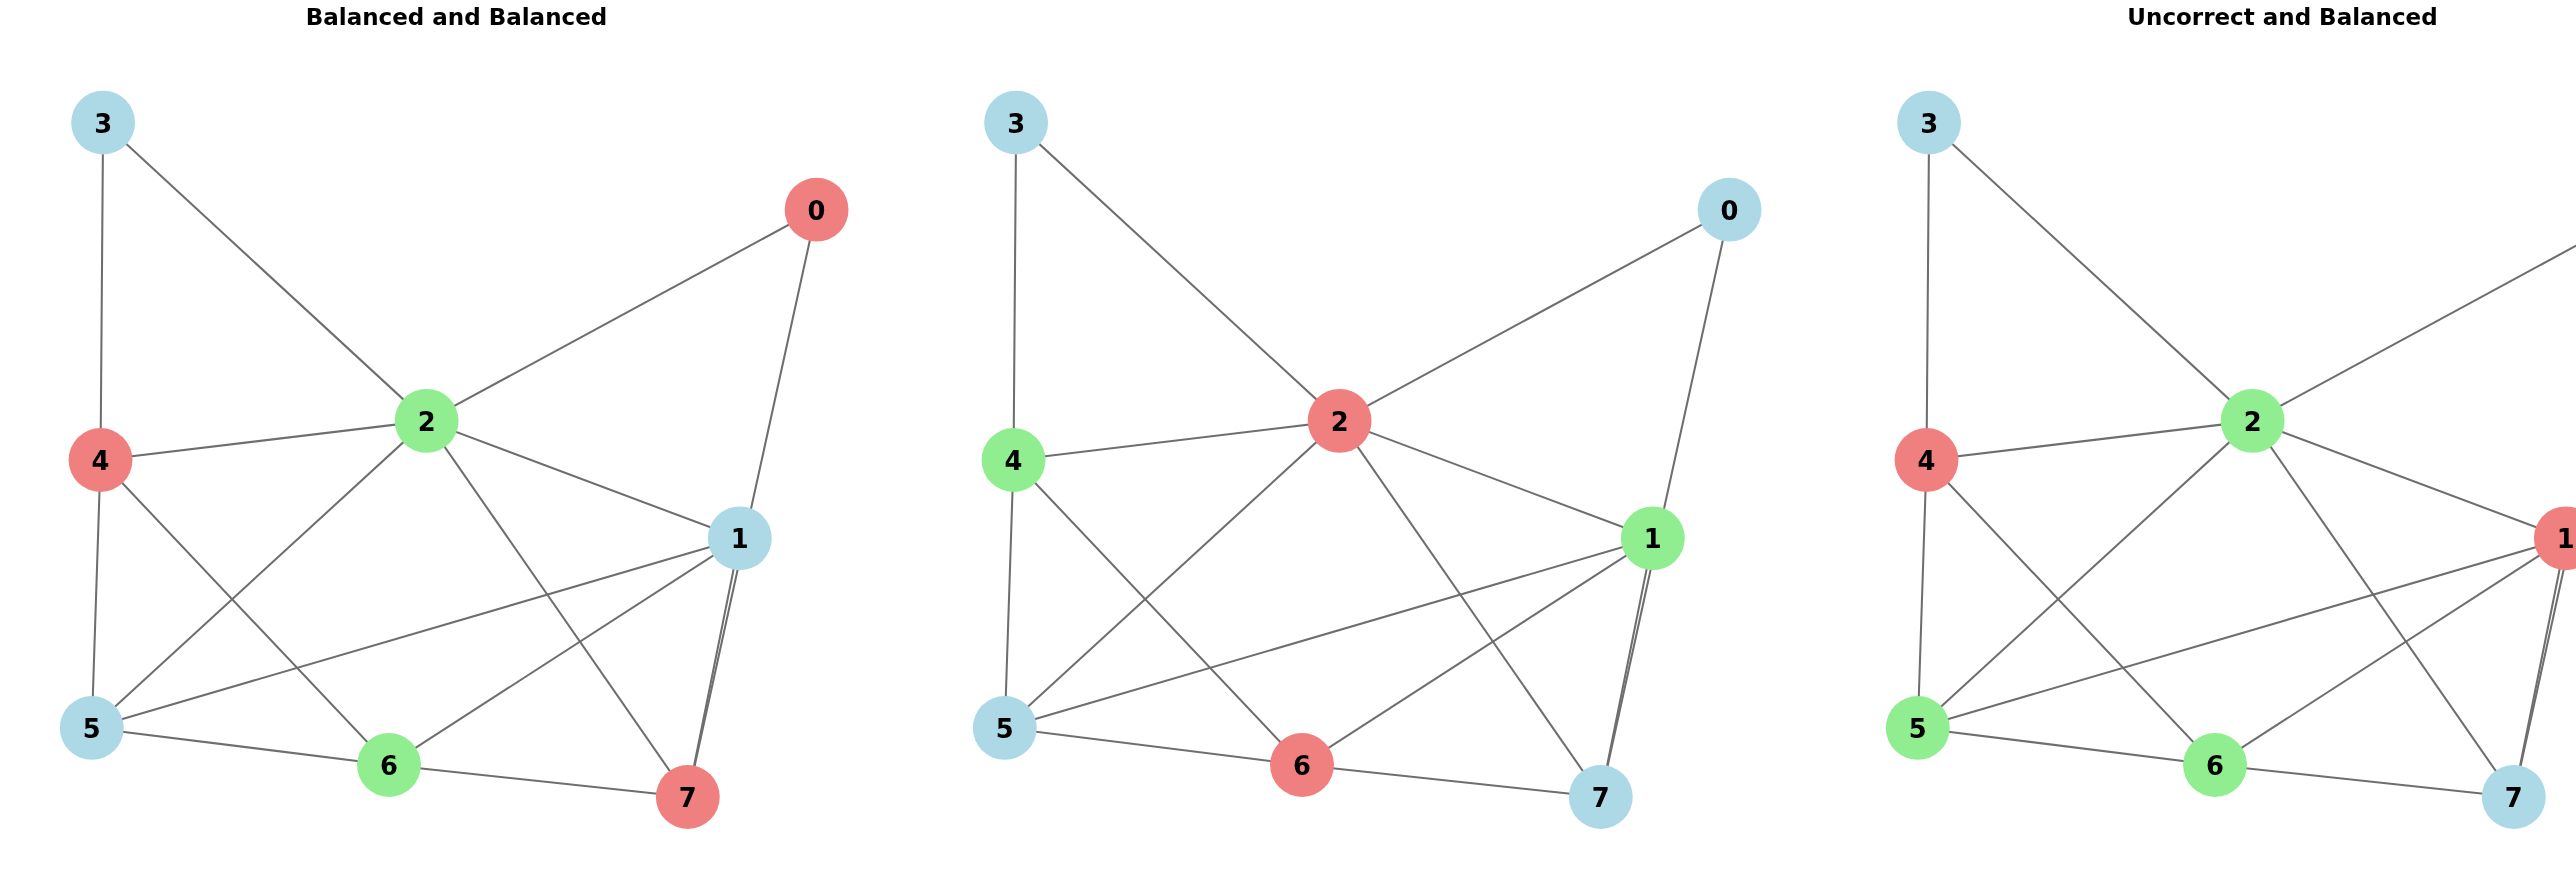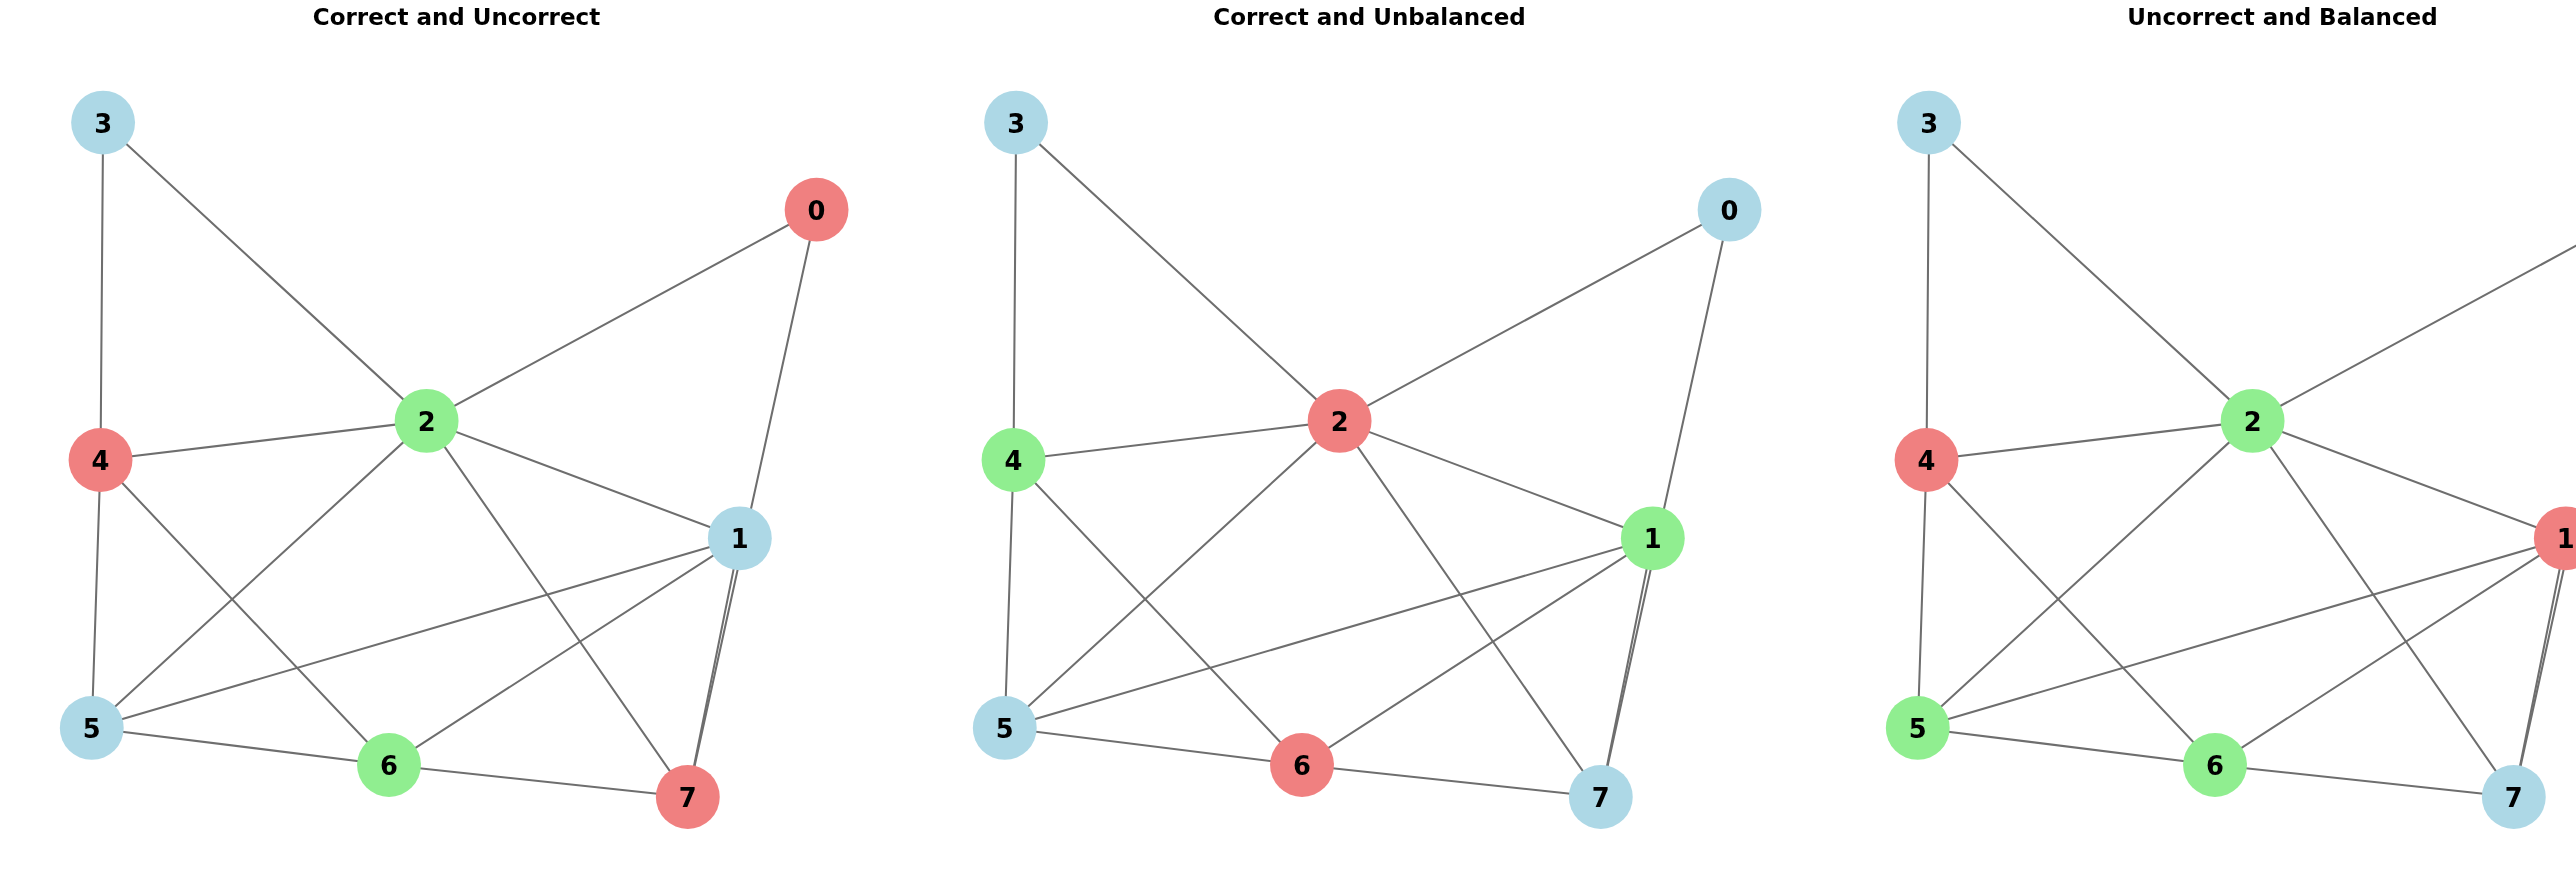--- a/index.html
+++ b/index.html
@@ -55,21 +55,21 @@
     dominant-baseline:central;
     pointer-events:none;
   }
 </style>
 </head>
 <body>
 
 <div id="figure">
 
   <div class="panel">
-    <div class="panel-title">Correct and Uncorrect</div>
+    <div class="panel-title">Balanced and Balanced</div>
     <svg class="graph-svg" viewBox="0 0 1772 1716">
         <g>
           <line class="edge-line" x1="200" y1="238" x2="195" y2="893" stroke="#6e6e6e" stroke-width="4"></line>
           <line class="edge-line" x1="200" y1="238" x2="828" y2="817" stroke="#6e6e6e" stroke-width="4"></line>
           <line class="edge-line" x1="1585" y1="407" x2="828" y2="817" stroke="#6e6e6e" stroke-width="4"></line>
           <line class="edge-line" x1="1585" y1="407" x2="1335" y2="1547" stroke="#6e6e6e" stroke-width="4"></line>
           <line class="edge-line" x1="195" y1="893" x2="828" y2="817" stroke="#6e6e6e" stroke-width="4"></line>
           <line class="edge-line" x1="195" y1="893" x2="178" y2="1413" stroke="#6e6e6e" stroke-width="4"></line>
           <line class="edge-line" x1="195" y1="893" x2="755" y2="1485" stroke="#6e6e6e" stroke-width="4"></line>
           <line class="edge-line" x1="828" y1="817" x2="1436" y2="1045" stroke="#6e6e6e" stroke-width="4"></line>
@@ -112,21 +112,20 @@
           </g>
           <g>
             <circle class="node-circle" cx="1335" cy="1547" r="62" fill="#F08080"></circle>
             <text class="node-label" x="1335" y="1549" fill="#000000">7</text>
           </g>
         </g>
       </svg>
   </div>
 
   <div class="panel">
-    <div class="panel-title">Correct and Unbalanced</div>
     <svg class="graph-svg" viewBox="0 0 1772 1716">
         <g>
           <line class="edge-line" x1="200" y1="238" x2="195" y2="893" stroke="#6e6e6e" stroke-width="4"></line>
           <line class="edge-line" x1="200" y1="238" x2="828" y2="817" stroke="#6e6e6e" stroke-width="4"></line>
           <line class="edge-line" x1="1585" y1="407" x2="828" y2="817" stroke="#6e6e6e" stroke-width="4"></line>
           <line class="edge-line" x1="1585" y1="407" x2="1335" y2="1547" stroke="#6e6e6e" stroke-width="4"></line>
           <line class="edge-line" x1="195" y1="893" x2="828" y2="817" stroke="#6e6e6e" stroke-width="4"></line>
           <line class="edge-line" x1="195" y1="893" x2="178" y2="1413" stroke="#6e6e6e" stroke-width="4"></line>
           <line class="edge-line" x1="195" y1="893" x2="755" y2="1485" stroke="#6e6e6e" stroke-width="4"></line>
           <line class="edge-line" x1="828" y1="817" x2="1436" y2="1045" stroke="#6e6e6e" stroke-width="4"></line>

